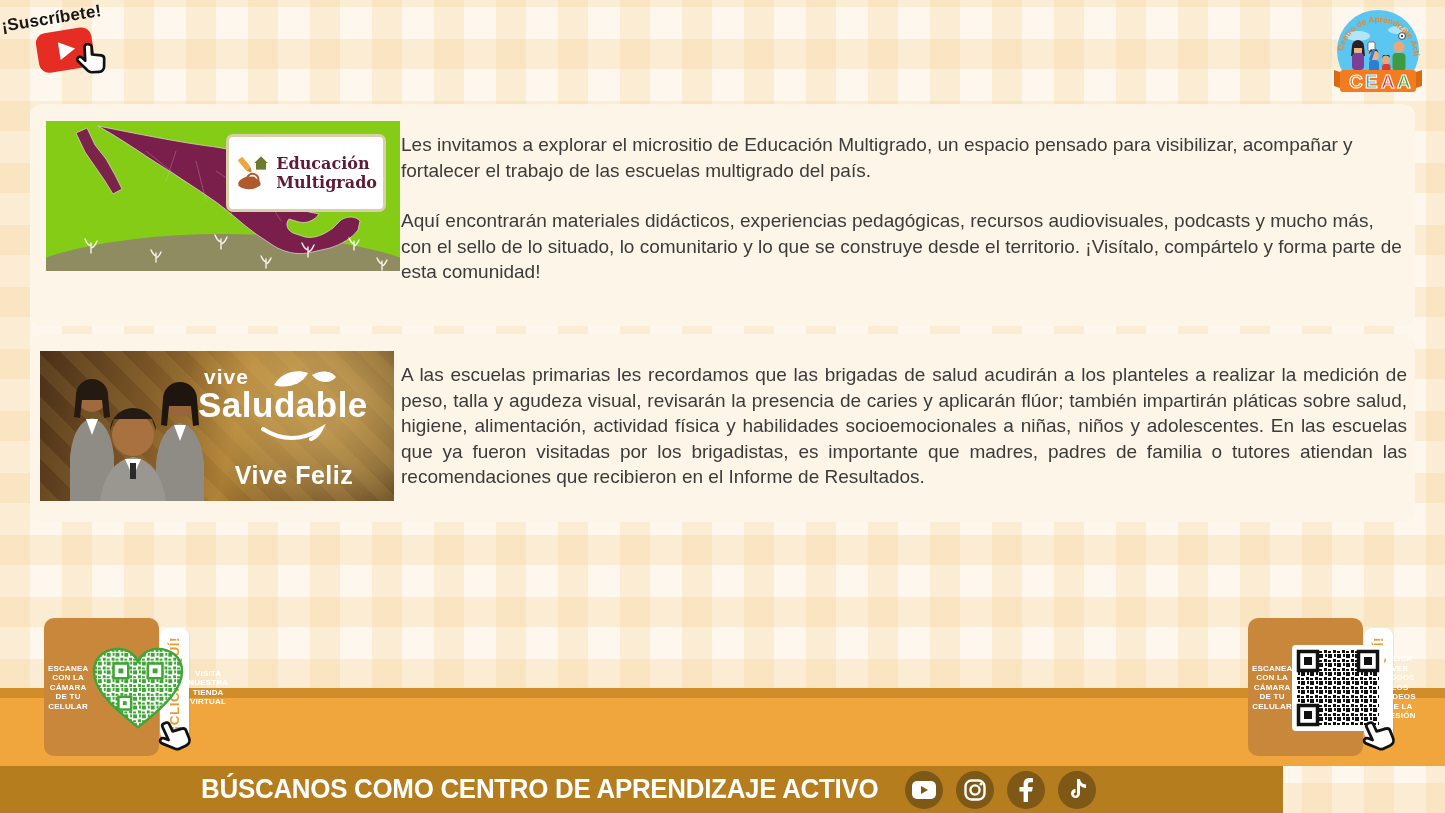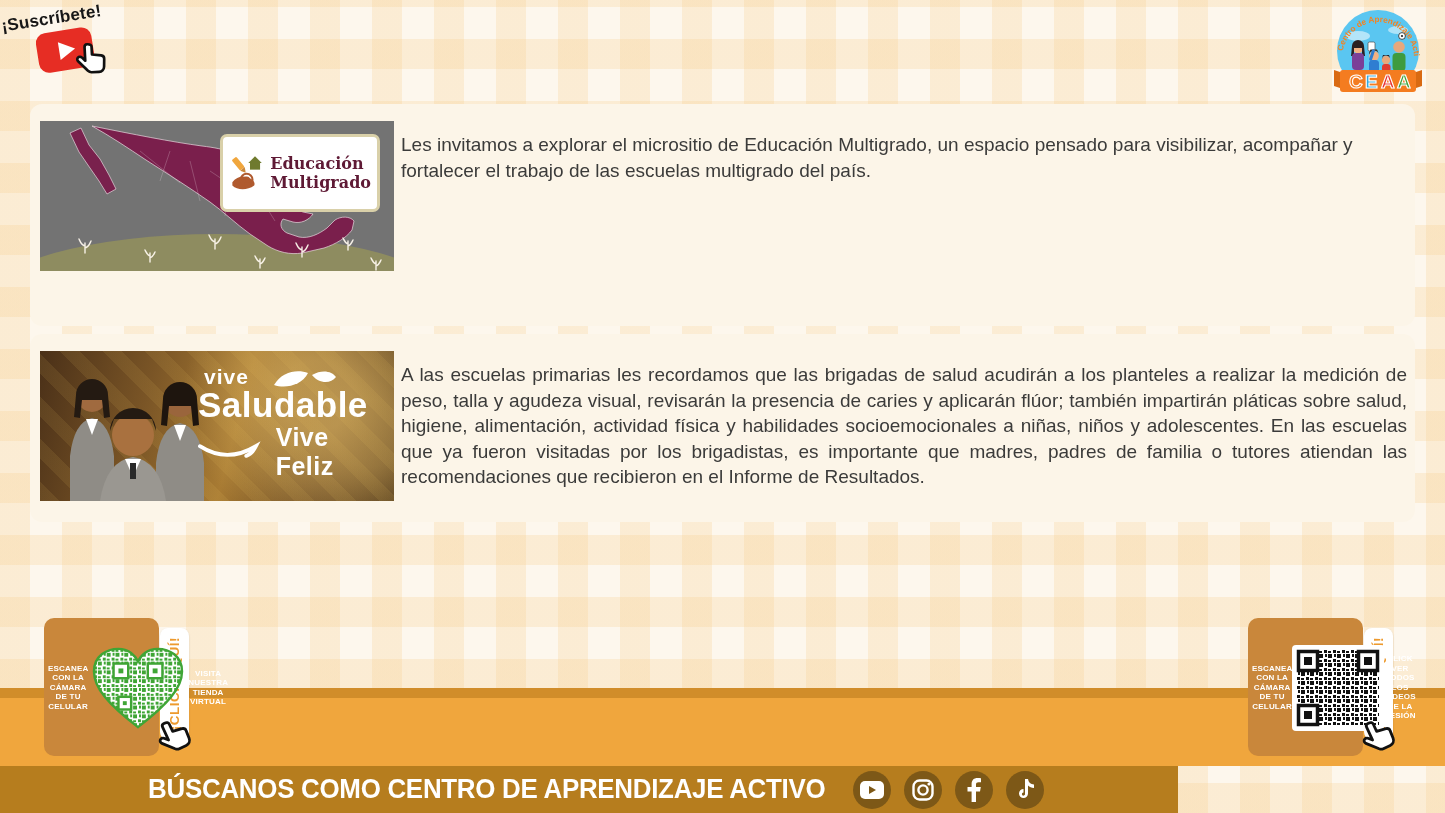--- a/index.html
+++ b/index.html
@@ -28,46 +28,46 @@
   .panel-2 { top:334px; height:188px; }
   .thumb { position:absolute; left:10px; top:17px; width:354px; height:150px; overflow:hidden; cursor:pointer; }
   .text-col { position:absolute; left:371px; right:8px; top:7px; }
   .sec-title { font-size:19px; font-weight:800; color:#1D6A58; letter-spacing:0.2px; }
   .sec-p { font-size:19px; line-height:25.5px; color:#3B3B3A; }
   .p-first { margin-top:21px; }
   .p-next  { margin-top:25px; }
   .justify { text-align:justify; }
 
   
-  .thumb-1 { background:#737373; }
+  .thumb-1 { background:#84cc16;margin-left:6px; }
   .thumb-1 svg.scene { position:absolute; inset:0; }
   .em-card { position:absolute; left:180px; top:13px; width:160px; height:78px; background:#FFFFFF;
              border:3px solid #D9D0A9; border-radius:7px; display:flex; align-items:center; gap:6px; padding:4px 6px; }
   .em-card-text { font-family:"DejaVu Serif", serif; font-weight:bold; font-size:16px; line-height:19px; color:#5F1A35; }
 
   
   .thumb-2 {
     background:
       repeating-linear-gradient(45deg, rgba(235,195,95,0.10) 0 14px, transparent 14px 30px),
       radial-gradient(circle at 78% 30%, rgba(222,182,100,0.55) 0 12%, transparent 45%),
       radial-gradient(circle at 93% 55%, rgba(200,160,85,0.45) 0 10%, transparent 40%),
       linear-gradient(105deg, #4a3018 0%, #7a5526 30%, #a87b33 55%, #5e401e 80%, #3a2712 100%);
   }
   .thumb-2 svg.kids { position:absolute; left:0; top:0; }
   .vs-text { position:absolute; left:158px; top:14px; width:192px; color:#fff; }
   .vs-vive { font-size:21px; font-weight:800; letter-spacing:1px; margin-left:6px; display:inline-block; }
   .vs-leaves { position:absolute; left:70px; top:2px; }
   .vs-saludable { font-size:35px; font-weight:800; letter-spacing:0.5px; margin-top:-4px; }
-  .vs-row { display:flex; align-items:center; justify-content:flex-start; margin-top:-2px; gap:14px; }
+  .vs-row { display:flex; align-items:center; justify-content:flex-start; margin-top:-2px; gap:14px;flex-direction:column; }
   .vs-feliz { font-size:25px; font-weight:800; letter-spacing:0.5px; }
 
   
   .band-orange { position:absolute; left:0; top:688px; width:1445px; height:78px;
                  background:#F0A63D; border-top:10px solid #D18D2A; }
-  .footer-bar { position:absolute; left:0; top:766px; width:1178px; height:47px; background:#B67D1E;
+  .footer-bar { position:absolute; left:0; top:766px; width:1283px; height:47px; background:#B67D1E;
                 display:flex; align-items:center; justify-content:center; gap:13px; }
   .footer-text { color:#fff; font-weight:800; font-size:27px; letter-spacing:-0.3px; transform:scaleX(0.96); white-space:nowrap; }
   .soc { width:38px; height:38px; border-radius:50%; background:#7D5817; display:flex; align-items:center; justify-content:center; cursor:pointer; }
 
   
   .qr-block { position:absolute; width:115px; height:138px; background:#C9873B; border-radius:10px;
               display:flex; align-items:center; padding:5px 4px 4px; z-index:5; }
   .qr-left-block { left:44px; top:618px; }
   .qr-right-block { left:1248px; top:618px; }
   .qr-cap { color:#fff; font-weight:800; font-size:8px; line-height:9.5px; text-align:center; letter-spacing:0.2px; }
@@ -196,20 +196,21 @@
           <circle cx="21" cy="31" r="3" fill="none" stroke="#B05A2E" stroke-width="1.8"></circle>
         </svg>
         <div class="em-card-text">
           <div>Educación</div>
           <div>Multigrado</div>
         </div>
       </div>
     </div>
     <div class="text-col">
       <p class="sec-p p-first">Les invitamos a explorar el micrositio de Educación Multigrado, un espacio pensado para visibilizar, acompañar y fortalecer el trabajo de las escuelas multigrado del país.</p>
+      <p class="sec-p p-next">Aquí encontrarán materiales didácticos, experiencias pedagógicas, recursos audiovisuales, podcasts y mucho más, con el sello de lo situado, lo comunitario y lo que se construye desde el territorio. ¡Visítalo, compártelo y forma parte de esta comunidad!</p>
     </div>
   </section>
 
   <section class="panel panel-2">
     <div class="thumb thumb-2">
       <svg class="kids" width="170" height="150" viewBox="0 0 170 150">
 
         <circle cx="52" cy="46" r="15" fill="#A06A3F"></circle>
         <path d="M36,44 a16,16 0 0 1 32,0 l2,22 -6,1 -2,-18 -20,0 -2,18 -6,-1 z" fill="#241A12"></path>
         <path d="M30,105 q4,-34 22,-38 q18,4 22,38 l0,45 -44,0 z" fill="#8F8C86"></path>

